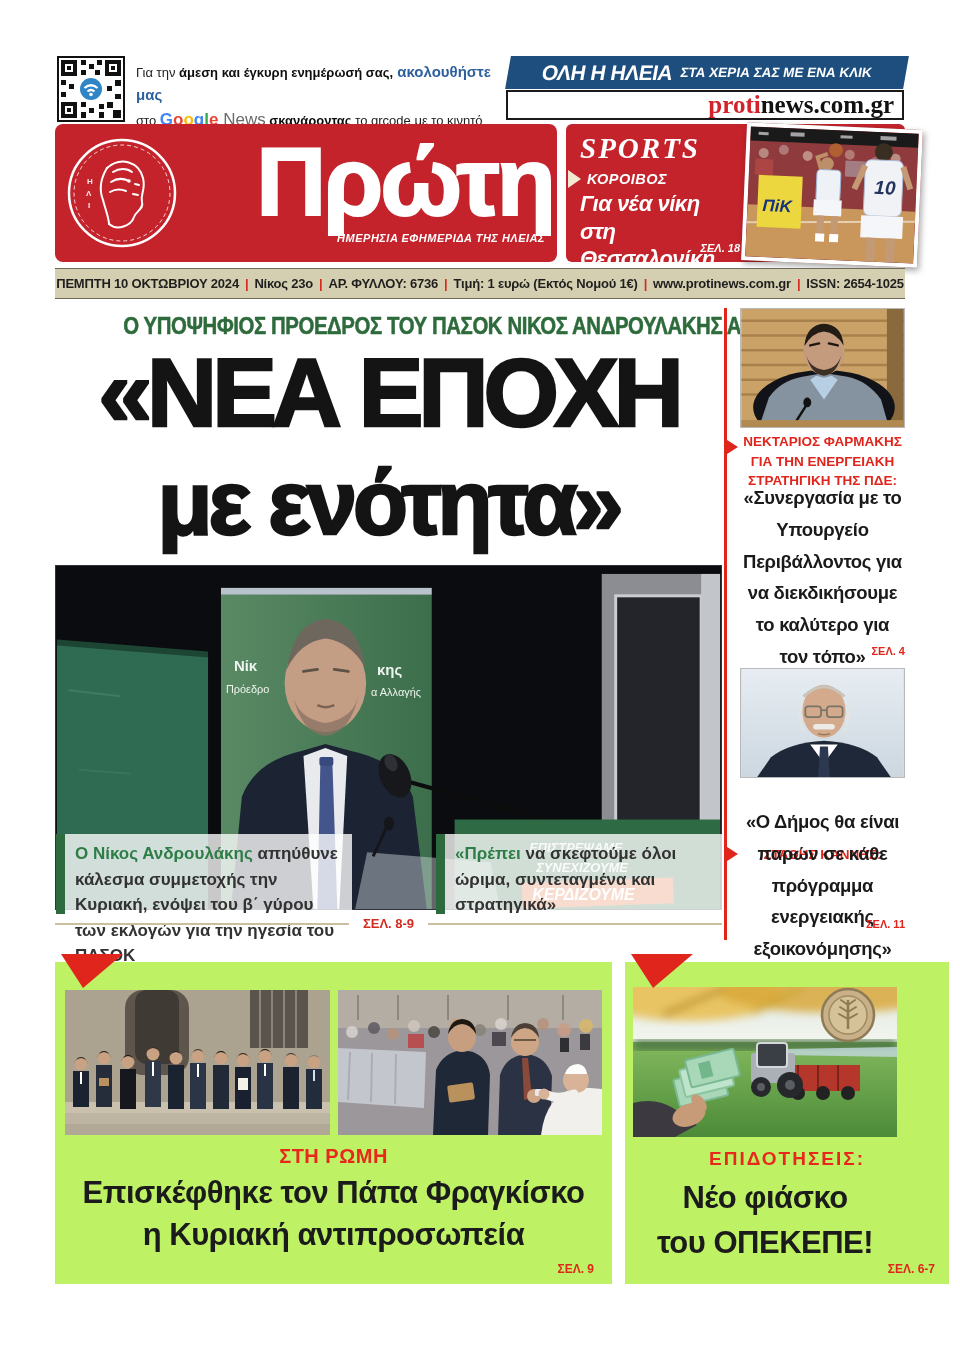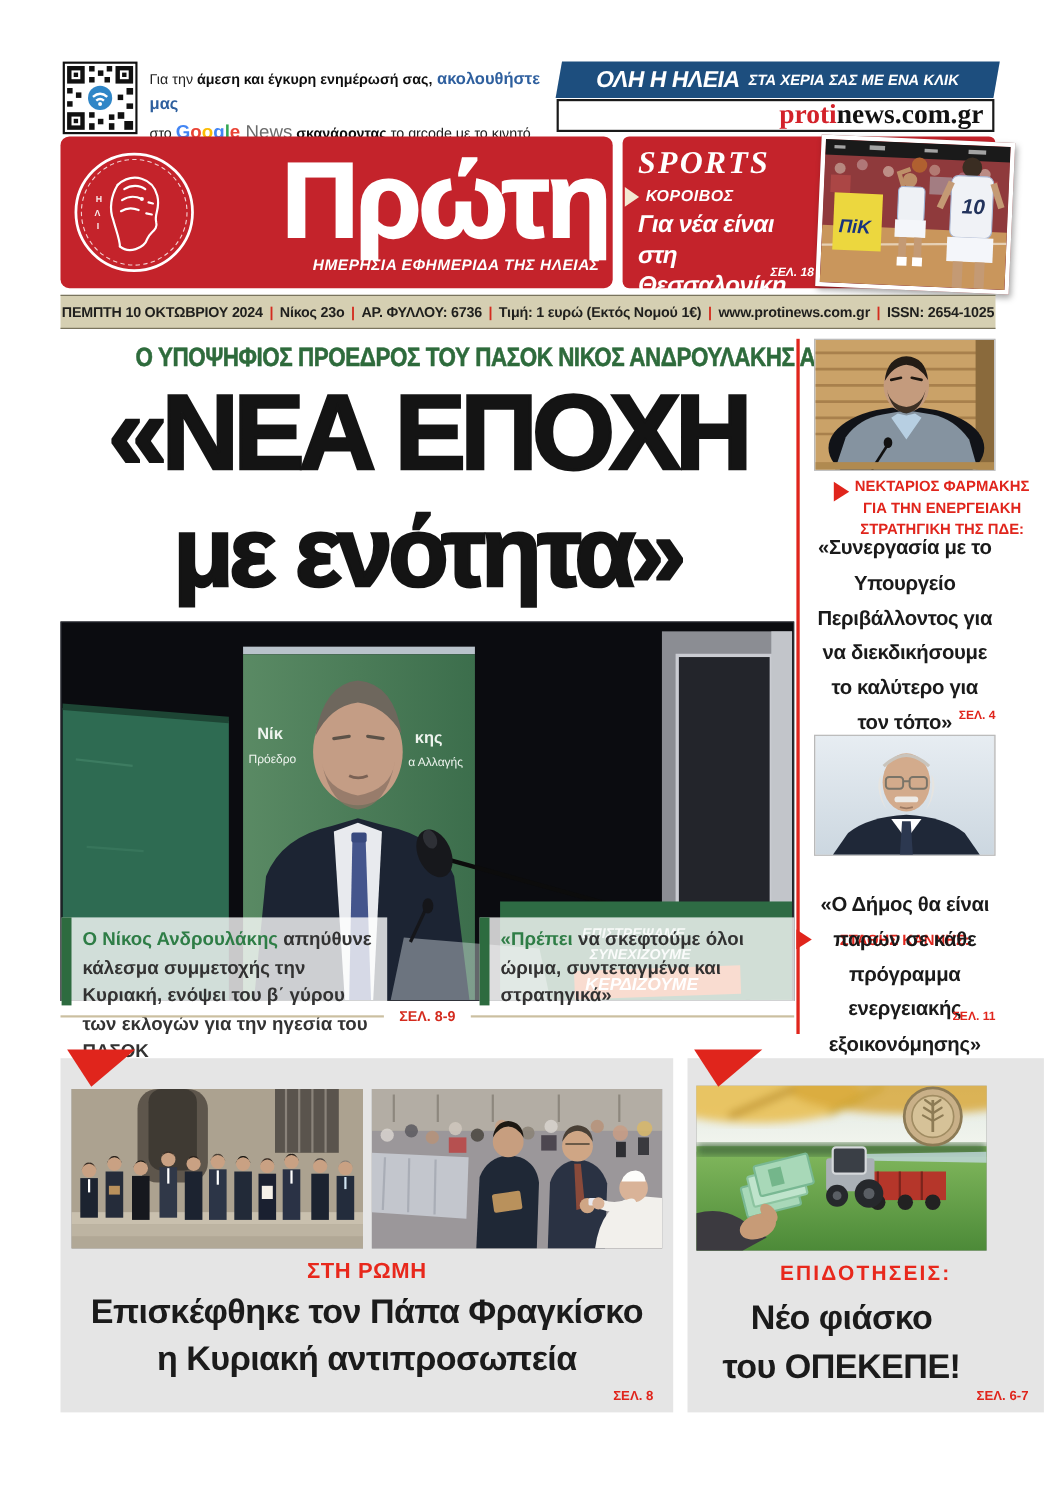--- a/index.html
+++ b/index.html
@@ -24,21 +24,21 @@
       font-family:"Liberation Serif",serif;font-weight:bold;font-size:25px;}
   #site-box .red{color:#d3222a}.#site-box .blk{color:#111}
   #site-box .blk{color:#111}
 
   
   #masthead{left:55px;top:124px;width:502px;height:138px;background:#c4232b;border-radius:8px;}
   #coin{left:8px;top:10px;}
   #paper-title{left:138px;top:-4px;width:360px;text-align:right;color:#fff;font-weight:bold;
       font-size:97px;letter-spacing:-3px;line-height:1.28;-webkit-text-stroke:2px #fff;}
   #paper-tagline{left:170px;top:108px;width:320px;text-align:right;color:#fff;
-      font-style:italic;font-weight:bold;font-size:14px;letter-spacing:.5px;}
+      font-style:italic;font-weight:bold;font-size:11px;letter-spacing:.5px;}
   #sports-box{left:566px;top:124px;width:339px;height:138px;background:#c4232b;border-radius:6px;font-style:italic;}
   #sports-label{left:14px;top:8px;color:#fff;font-family:"Liberation Serif",serif;font-weight:bold;
       font-size:29px;letter-spacing:2px;}
   #sports-kicker-row{left:2px;top:46px;display:flex;align-items:center;gap:6px;}
   .cream-arrow{width:0;height:0;border-top:9px solid transparent;border-bottom:9px solid transparent;
       border-left:13px solid #f3e9d2;}
   #sports-kicker{color:#fff;font-weight:bold;font-size:14.5px;letter-spacing:.5px;}
   #sports-headline{left:14px;top:66px;width:175px;color:#fff;font-weight:bold;font-size:22px;line-height:1.25;letter-spacing:-.5px;}
   #sports-page{left:14px;top:118px;width:160px;text-align:right;color:#fff;font-weight:bold;font-size:11px;}
   #bball-photo{left:178px;top:2px;width:168px;height:130px;transform:rotate(2.5deg);
@@ -73,21 +73,21 @@
   #red-divider{left:724px;top:308px;width:3px;height:632px;background:#e0251c;}
   .sb{left:740px;width:165px;}
   .sb-photo{border:1px solid #b9b9b9;box-sizing:border-box;background:#ddd;}
   .sb-kicker{position:relative;text-align:center;color:#e0251c;font-weight:bold;font-size:13.5px;line-height:1.45;}
   .red-arrow{position:absolute;width:0;height:0;border-top:9px solid transparent;border-bottom:9px solid transparent;
       border-left:14px solid #e0251c;}
   .sb-headline{text-align:center;color:#1a1a1a;font-weight:bold;font-size:18.5px;line-height:1.72;letter-spacing:-.3px;}
   .sb-page{text-align:right;color:#e0251c;font-weight:bold;font-size:11px;}
 
   
-  .teaser{top:962px;height:322px;background:#e5e5e5;}
+  .teaser{top:962px;height:322px;background:#bef264;}
   #teaser-left{left:55px;width:557px;}
   #teaser-right{left:625px;width:324px;}
   .red-triangle{position:absolute;width:0;height:0;border-left:22px solid transparent;
       border-right:40px solid transparent;border-top:34px solid #e0251c;z-index:3;}
   .teaser-kicker{position:absolute;width:100%;text-align:center;color:#e8281c;font-weight:bold;font-size:20px;letter-spacing:.5px;}
   .teaser-headline{position:absolute;text-align:center;color:#1b1b1b;font-weight:bold;line-height:1.35;letter-spacing:-.5px;}
   .teaser-page{position:absolute;color:#e0251c;font-weight:bold;font-size:12px;}
   .bphoto{position:absolute;background:#999;}
 </style>
 </head>
@@ -180,21 +180,21 @@
     <div class="abs" id="paper-tagline">ΗΜΕΡΗΣΙΑ ΕΦΗΜΕΡΙΔΑ ΤΗΣ ΗΛΕΙΑΣ</div>
   </div>
 
   <div class="abs" id="sports-box">
     <div class="abs" id="sports-label">SPORTS</div>
     <div class="abs" id="sports-kicker-row">
       <span class="cream-arrow"></span>
       <span id="sports-kicker">ΚΟΡΟΙΒΟΣ</span>
     </div>
     <div class="abs" id="sports-headline">
-      <div>Για νέα είναι</div>
+      <div>Για νέα νίκη</div>
       <div>στη Θεσσαλονίκη</div>
     </div>
     <div class="abs" id="sports-page">ΣΕΛ. 18</div>
 
     <svg class="abs" id="bball-photo" viewBox="0 0 168 130">
       <rect width="168" height="130" fill="#8f3a3c"></rect>
       <rect width="168" height="14" fill="#1a1a1a"></rect>
       <g fill="#fff" opacity=".6">
           <rect x="8" y="5" width="10" height="3"></rect>
           <rect x="40" y="4" width="14" height="4"></rect>
@@ -364,21 +364,21 @@
     <path d="M18,120 L28,90 Q40,73 62,69 L84,65 L108,69 Q128,73 142,92 L150,120 Z" fill="#8593a0"></path>
     <path d="M70,72 L84,92 L98,72 L92,68 L84,70 L76,68 Z" fill="#b7cfe2"></path>
     <ellipse cx="84" cy="42" rx="21" ry="25" fill="#c49b7d"></ellipse>
     <path d="M64,38 Q66,16 84,15 Q102,16 104,37 Q96,24 84,23 Q72,24 64,38 Z" fill="#231c15"></path>
     <path d="M66,46 Q70,66 84,68 Q98,66 102,45 Q99,60 84,62 Q69,60 66,46 Z" fill="#2e251c" opacity=".9"></path>
     <path d="M70,37 L79,35 M89,35 L98,37" stroke="#1c1610" stroke-width="2.5" stroke-linecap="round"></path>
     <line x1="52" y1="120" x2="66" y2="98" stroke="#111" stroke-width="2.5"></line>
     <ellipse cx="67" cy="95" rx="4" ry="5" fill="#111"></ellipse>
     <rect x="0" y="113" width="165" height="7" fill="#b08a50"></rect>
   </svg>
-  <div class="abs sb sb-kicker" style="top:432px;margin-left:34px;">
+  <div class="abs sb sb-kicker" style="top:432px;">
     <span class="red-arrow" style="left:-16px;top:6px;"></span>
     <span>ΝΕΚΤΑΡΙΟΣ ΦΑΡΜΑΚΗΣ ΓΙΑ ΤΗΝ ΕΝΕΡΓΕΙΑΚΗ ΣΤΡΑΤΗΓΙΚΗ ΤΗΣ ΠΔΕ:</span>
   </div>
   <div class="abs sb sb-headline" style="top:482px;">«Συνεργασία με το Υπουργείο Περιβάλλοντος για να διεκδικήσουμε το καλύτερο για τον τόπο»</div>
   <div class="abs sb sb-page" style="top:645px;">ΣΕΛ. 4</div>
 
   <svg class="abs sb sb-photo" style="top:668px;height:110px;" viewBox="0 0 165 110">
     <defs>
         <linearGradient id="bgP2" x1="0" y1="0" x2="0" y2="1">
           <stop offset="0" stop-color="#e7edf2"></stop>
@@ -543,21 +543,21 @@
         <path d="M203,145 Q208,104 240,97 L264,99 L264,145 Z" fill="#f2f0ec"></path>
         <circle cx="238" cy="90" r="13" fill="#d9b398"></circle>
         <path d="M227,84 Q230,74 240,74 Q248,75 249,84 Z" fill="#fdfdfb"></path>
         <path d="M236,104 Q221,110 209,105" stroke="#f2f0ec" stroke-width="9" fill="none" stroke-linecap="round"></path>
         <circle cx="206" cy="104" r="5.5" fill="#d9b398"></circle>
       </g>
     </svg>
 
     <div class="teaser-kicker" style="top:183px;">ΣΤΗ ΡΩΜΗ</div>
     <div class="teaser-headline" style="left:18px;top:210px;width:521px;font-size:31px;">Επισκέφθηκε τον Πάπα Φραγκίσκο η Κυριακή αντιπροσωπεία</div>
-    <div class="teaser-page" style="right:18px;bottom:8px;">ΣΕΛ. 8</div>
+    <div class="teaser-page" style="right:18px;bottom:8px;">ΣΕΛ. 9</div>
   </div>
 
   <div class="abs teaser" id="teaser-right">
     <span class="red-triangle" style="left:6px;top:-8px;"></span>
 
     <svg class="bphoto" style="left:8px;top:25px;" width="264" height="150" viewBox="0 0 264 150">
       <defs>
         <linearGradient id="skyG" x1="0" y1="0" x2="0" y2="1">
             <stop offset="0" stop-color="#dfe8e2"></stop>
             <stop offset="1" stop-color="#f4f6ef"></stop>

